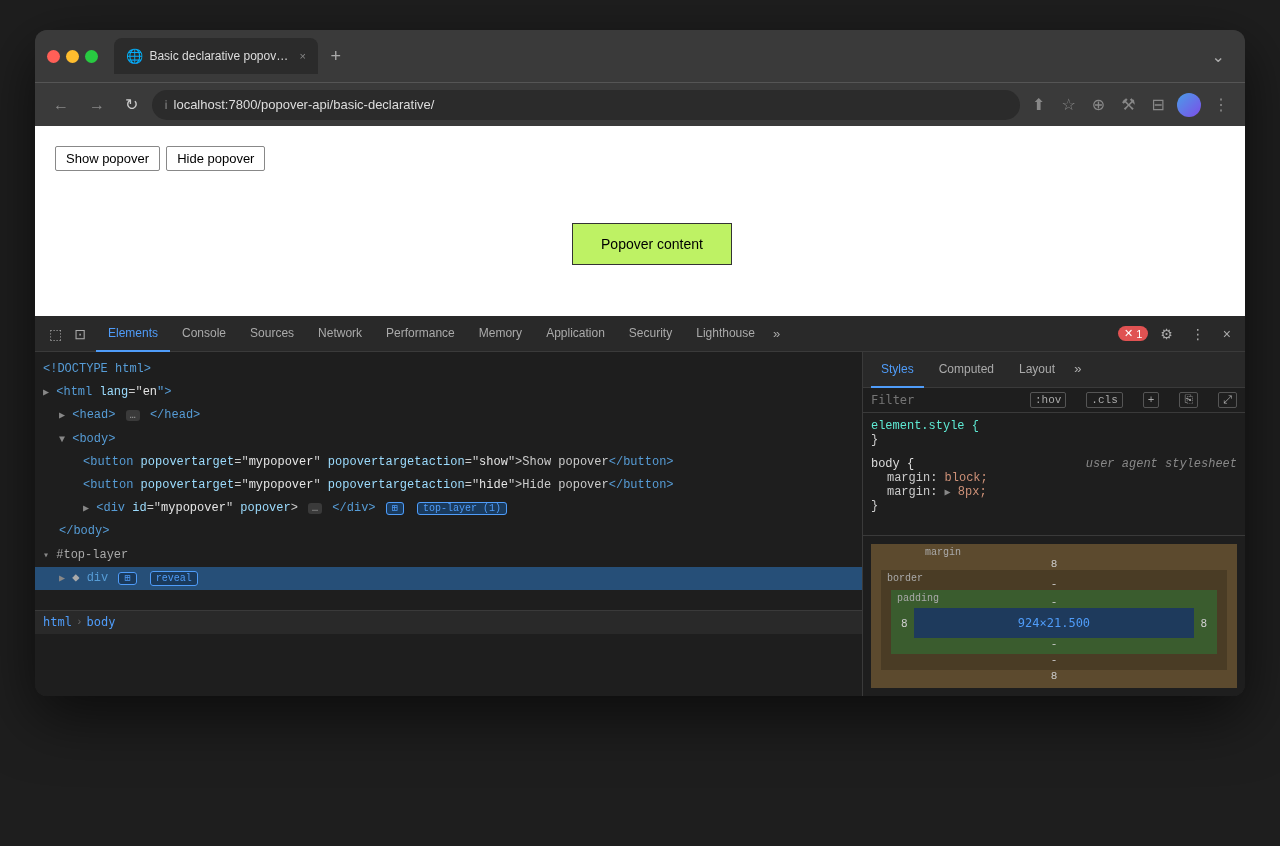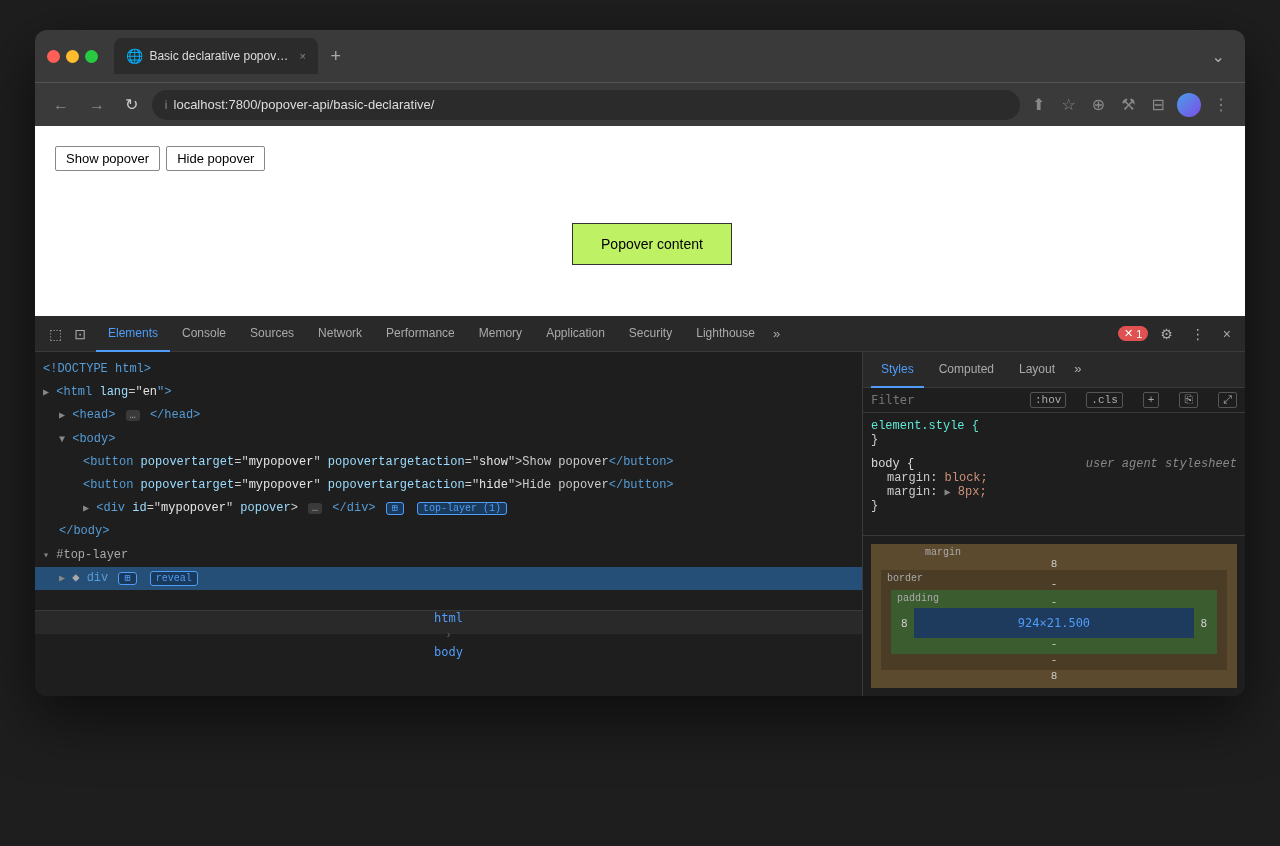--- a/index.html
+++ b/index.html
@@ -541,21 +541,21 @@
           <span style="color:#aaa;"> #top-layer</span>
         </div>
         <div class="dom-line selected" style="padding-left:24px;">
           <span class="expand-arrow">▶</span>
           <span style="color:#aaa;">◆</span>
           <span class="dom-tag"> div</span>
           <span class="dom-badge-blue">⊞</span>
           <span class="dom-badge-reveal">reveal</span>
         </div>
 
-        <div class="breadcrumb-bar" style="margin-top: 20px; flex-direction: column;">
+        <div class="breadcrumb-bar" style="margin-top: 20px;">
           <span class="breadcrumb-item">html</span>
           <span style="color:#666;font-size:11px;">›</span>
           <span class="breadcrumb-item">body</span>
         </div>
       </div>
 
       <div class="styles-panel" style="position:relative;">
 
         <div class="styles-tabs">
           <div class="styles-tab active">

